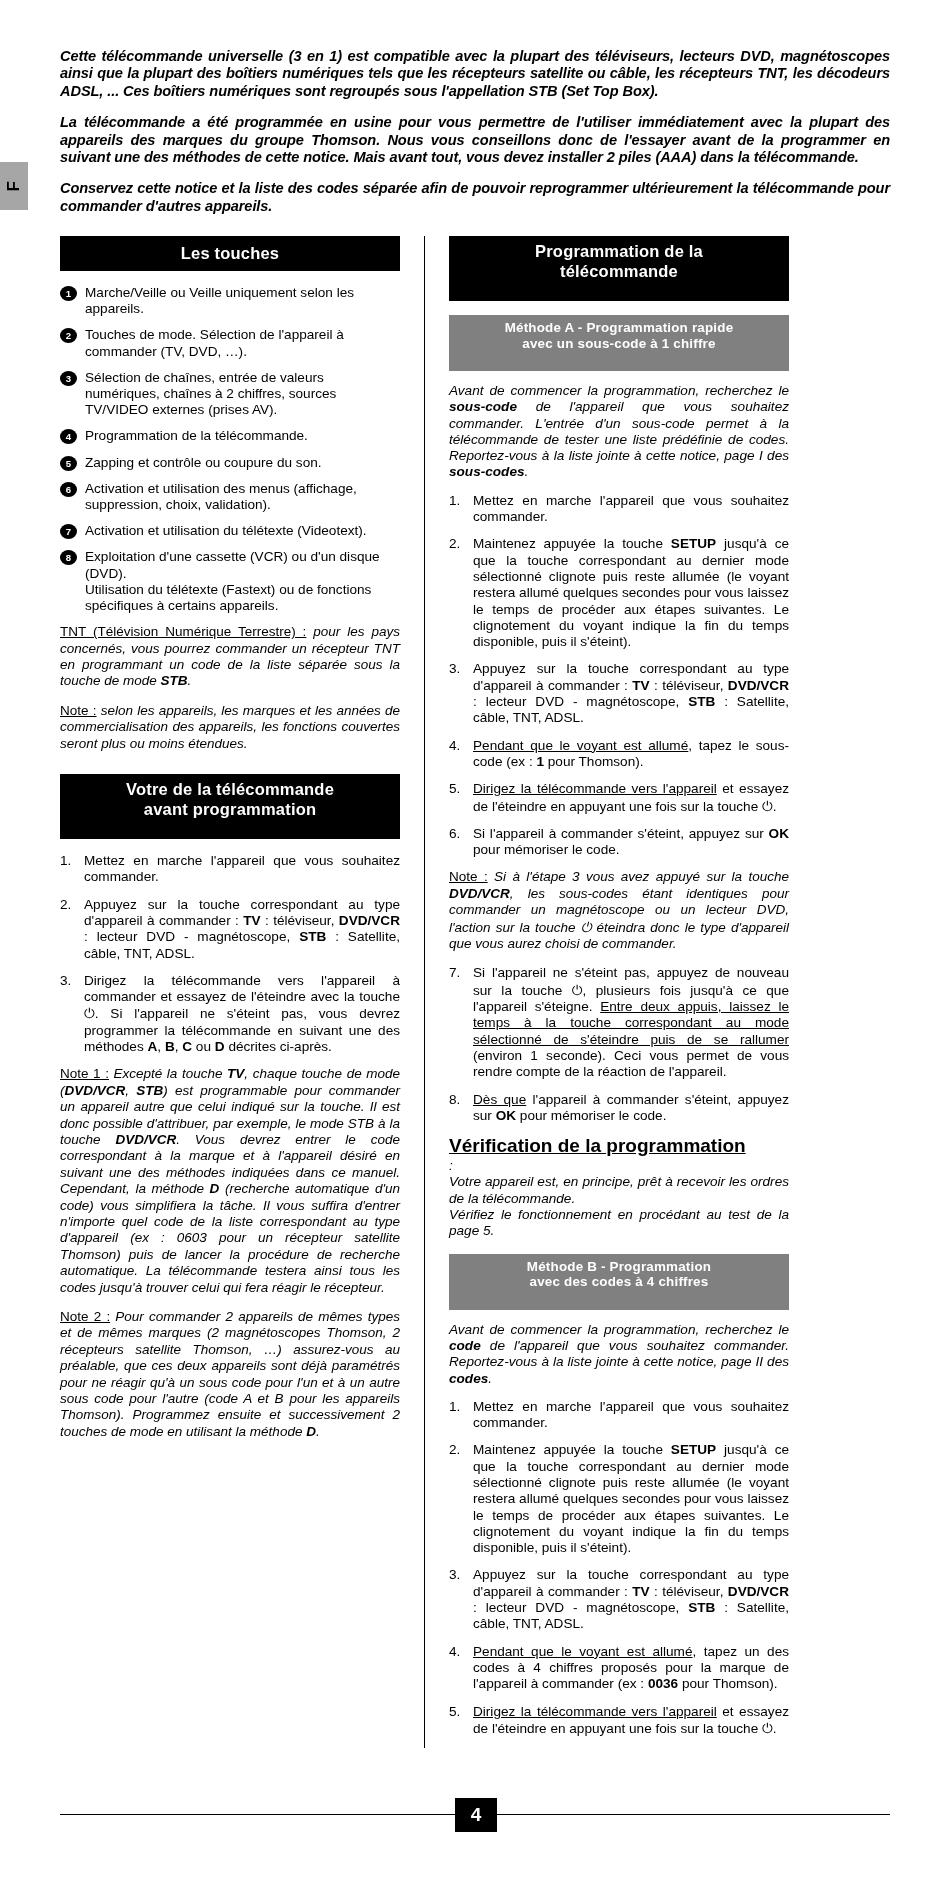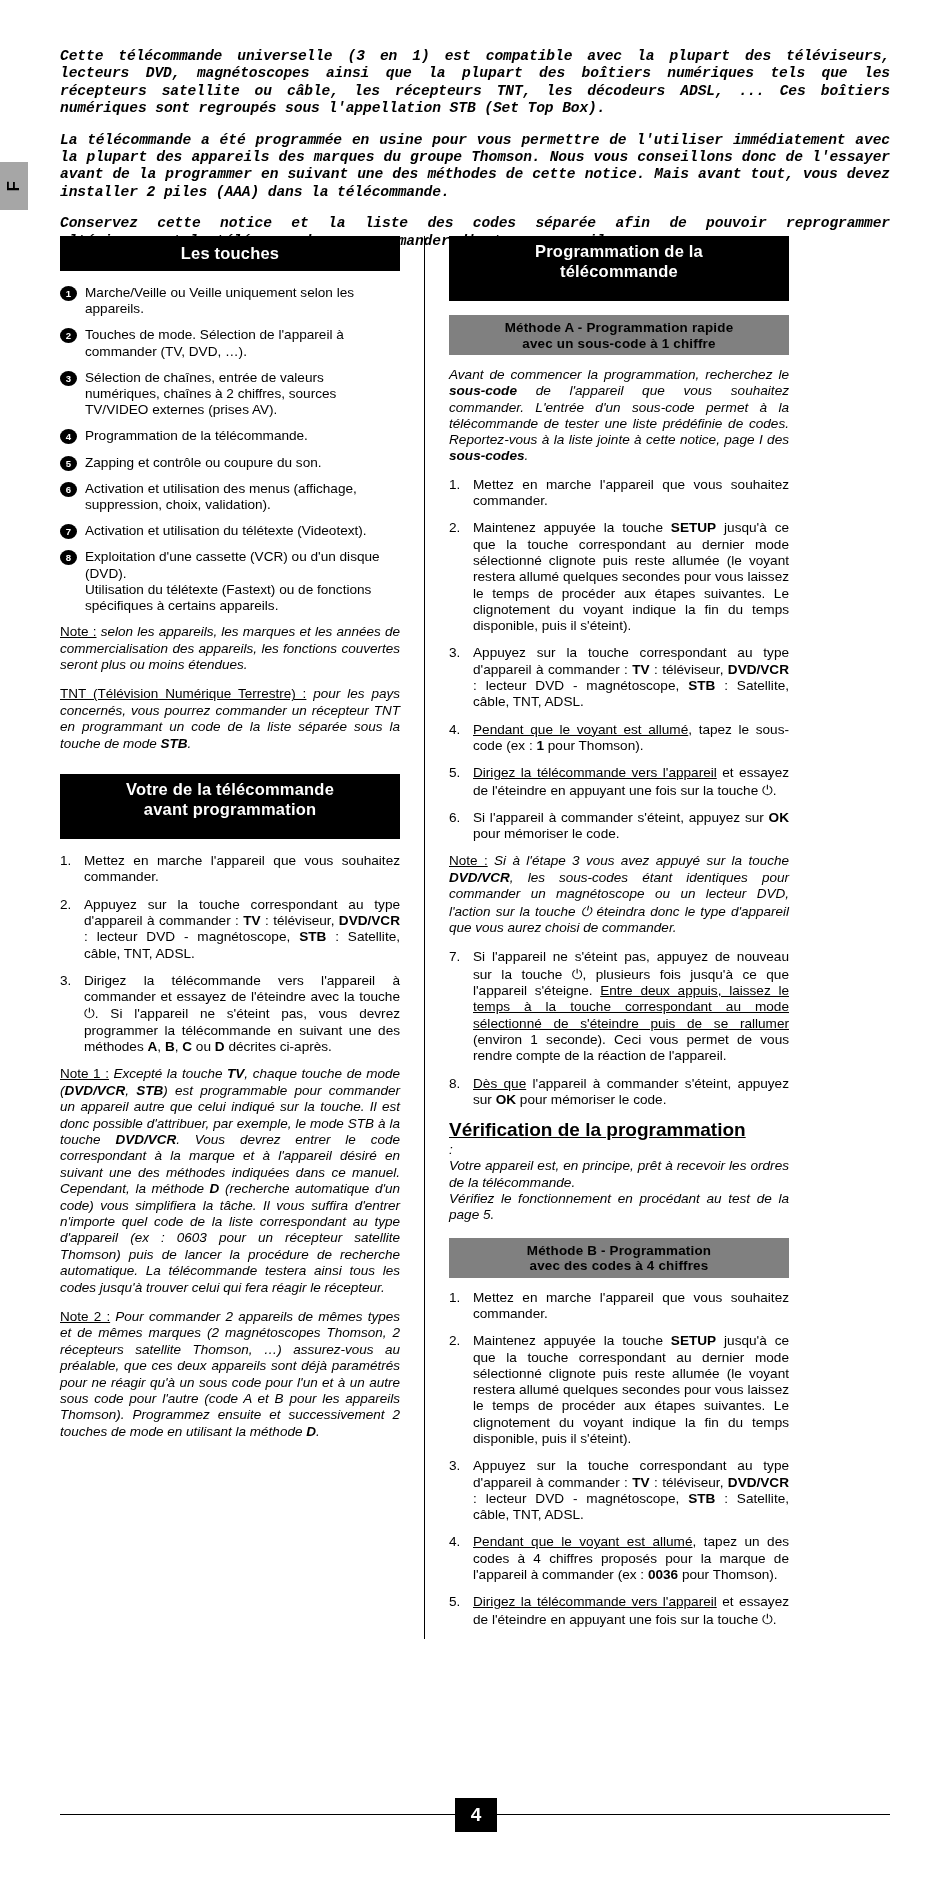--- a/index.html
+++ b/index.html
@@ -33,21 +33,20 @@
     letter-spacing: 0.5px;
     color: #000;
   }
 
   
   .page {
     position: absolute;
     left: 60px;
     top: 48px;
     width: 830px;
-    font-family: Liberation Mono, monospace;
   }
 
   
   .intro p {
     margin: 0 0 14px 0;
     font-weight: bold;
     font-style: italic;
     font-size: 14.6px;
     line-height: 17.4px;
     text-align: justify;
@@ -83,26 +82,26 @@
     font-size: 16.5px;
     line-height: 20px;
     padding: 7px 4px 8px 4px;
     margin-bottom: 14px;
     letter-spacing: 0.2px;
   }
   .banner.two-line { padding: 5px 4px 20px 4px; }
 
   .subbanner {
     background: #808080;
-    color: #000000;
+    color: #ffffff;
     text-align: center;
     font-weight: bold;
     font-size: 13.4px;
     line-height: 15.5px;
-    padding: 5px 4px 4px 4px;
+    padding: 5px 4px 20px 4px;
     margin-bottom: 12px;
     letter-spacing: 0.2px;
   }
 
   
   .keylist { margin: 0; padding: 0; list-style: none; }
   .keylist li {
     display: flex;
     align-items: flex-start;
     margin-bottom: 10px;
@@ -245,25 +244,25 @@
         <span class="keytext">Activation et utilisation du télétexte (Videotext).</span>
       </li>
       <li>
         <span class="bullet">8</span>
         <span class="keytext" style="white-space:pre-line">Exploitation d'une cassette (VCR) ou d'un disque (DVD).
 Utilisation du télétexte (Fastext) ou de fonctions spécifiques à certains appareils.</span>
       </li>
     </ul>
 
     <p class="note">
+      <span class="lbl-b">TNT (Télévision Numérique Terrestre) :</span><span> pour les pays concernés, vous pourrez commander un récepteur TNT en programmant un code de la liste séparée sous la touche de mode </span><b>STB</b><span>.</span>
+    </p>
+
+    <p class="note">
       <span class="lbl-b">Note :</span><span> selon les appareils, les marques et les années de commercialisation des appareils, les fonctions couvertes seront plus ou moins étendues.</span>
-    </p>
-
-    <p class="note">
-      <span class="lbl-b">TNT (Télévision Numérique Terrestre) :</span><span> pour les pays concernés, vous pourrez commander un récepteur TNT en programmant un code de la liste séparée sous la touche de mode </span><b>STB</b><span>.</span>
     </p>
 
     <div class="banner two-line" style="margin-top:22px;">
       <div>Votre de la télécommande</div>
       <div>avant programmation</div>
     </div>
 
     <ul class="steps">
       <li>
         <span class="num">1.</span>
@@ -352,20 +351,21 @@
       <div class="para italic" style="white-space:pre-line; margin:0;">:
 Votre appareil est, en principe, prêt à recevoir les ordres de la télécommande.
 Vérifiez le fonctionnement en procédant au test de la page 5.</div>
     </div>
 
     <div class="subbanner">
       <div>Méthode B - Programmation</div>
       <div>avec des codes à 4 chiffres</div>
     </div>
 
+    <p class="para italic">Avant de commencer la programmation, recherchez le <b>code</b> de l'appareil que vous souhaitez commander. Reportez-vous à la liste jointe à cette notice, page II des <b>codes</b>.</p>
 
     <ul class="steps">
       <li>
         <span class="num">1.</span>
         <span class="stxt">Mettez en marche l'appareil que vous souhaitez commander.</span>
       </li>
       <li>
         <span class="num">2.</span>
         <span class="stxt">Maintenez appuyée la touche <b>SETUP</b> jusqu'à ce que la touche correspondant au dernier mode sélectionné clignote puis reste allumée (le voyant restera allumé quelques secondes pour vous laissez le temps de procéder aux étapes suivantes. Le clignotement du voyant indique la fin du temps disponible, puis il s'éteint).</span>
       </li>

